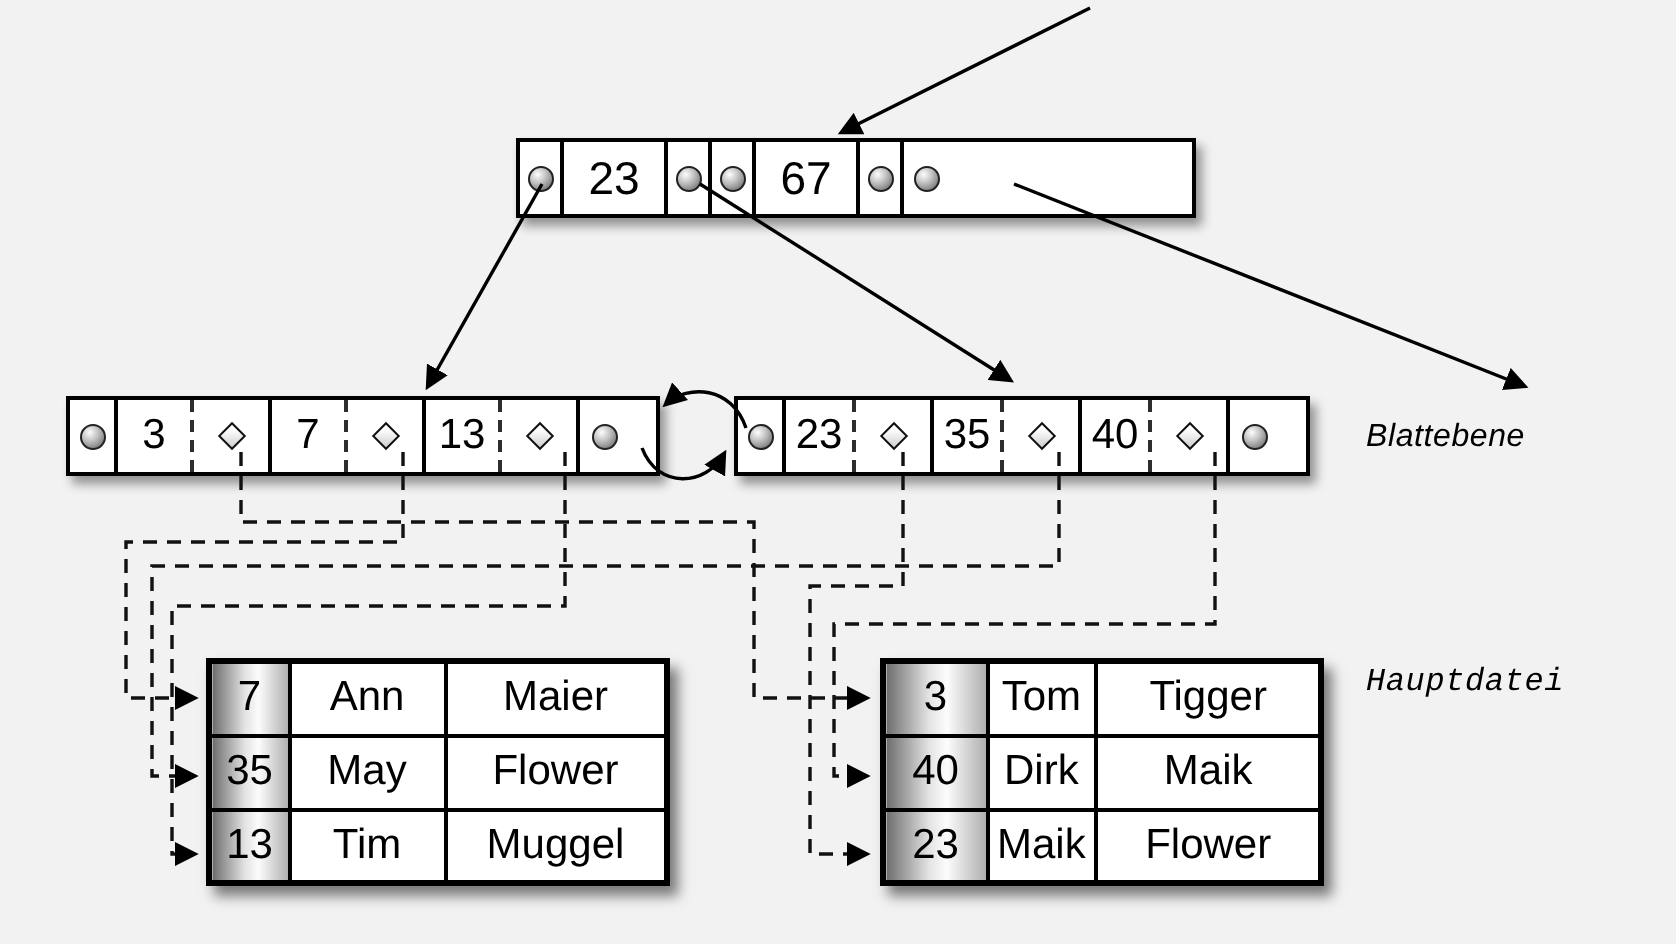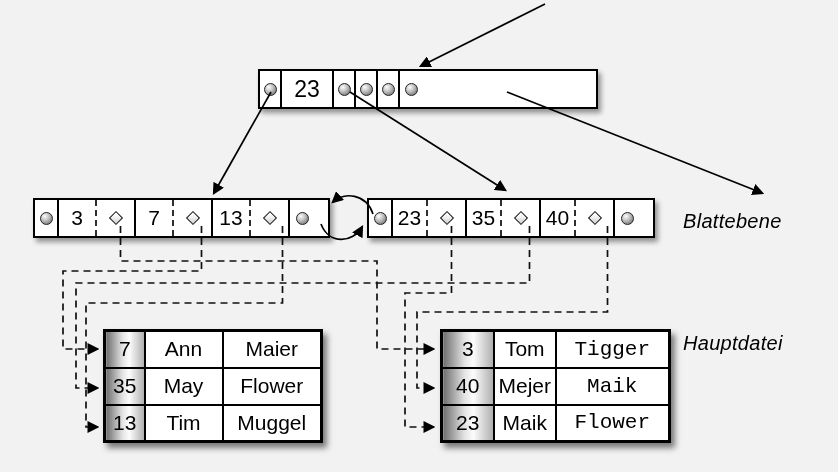--- a/index.html
+++ b/index.html
@@ -59,51 +59,54 @@
     text-align:center;
     vertical-align:middle;
     font-size:21px;
     font-weight:500;
     height:37px;
     padding:0 4px;
   }
   .kcol { background:linear-gradient(90deg, #6f6f6f, #e3e3e3 42%, #fcfcfc 60%, #adadad); }
   .table-left  { left:103px; top:329px; }
   .table-right { left:440px; top:329px; }
-  .table-left  .kcol { width:40px; }  .table-left  .ncol { width:78px;border-radius:13px; } .table-left  .scol { width:99px; }
-  .table-right .kcol { width:52px; }  .table-right .ncol { width:44px; } .table-right .scol { width:113px;font-family:Liberation Mono, monospace; }
+  .table-left  .kcol { width:40px; }  .table-left  .ncol { width:78px;border-radius:13px; } .table-left  .scol { width:111px; }
+  .table-right .kcol { width:52px; }  .table-right .ncol { width:44px; } .table-right .scol { width:113px; }
   
   .side-label {
     position:absolute;
-    font-size:20px;
+    font-size:16px;
     font-style:italic;
     font-weight:500;
     letter-spacing:.3px;
     white-space:nowrap;
   }
   #label-blattebene { left:683px; top:210px; }
-  #label-hauptdatei { left:683px; top:332px; }
+  #label-hauptdatei { left:683px; top:332px;font-family:Liberation Mono, monospace; }
   
   svg.overlay { position:absolute; left:0; top:0; pointer-events:none; }
 </style>
 </head>
 <body>
 
 <div class="node root">
   <div class="cell ptr sep">
       <span class="circle"></span>
     </div>
   <div class="cell key sep">
       <span>23</span>
     </div>
   <div class="cell ptr sep">
       <span class="circle"></span>
     </div>
   <div class="cell ptr sep">
       <span class="circle"></span>
+    </div>
+  <div class="cell key sep">
+      <span>67</span>
     </div>
   <div class="cell ptr sep">
       <span class="circle"></span>
     </div>
   <div class="cell ptr">
       <span class="circle"></span>
     </div>
 </div>
 
 <div class="node leaf leaf-left">
@@ -185,21 +188,21 @@
 
 <table class="dtable table-right">
   <tbody>
       <tr>
     <td class="kcol">3</td>
     <td class="ncol">Tom</td>
     <td class="scol">Tigger</td>
   </tr>
   <tr>
     <td class="kcol">40</td>
-    <td class="ncol">Mejer</td>
+    <td class="ncol">Dirk</td>
     <td class="scol">Maik</td>
   </tr>
   <tr>
     <td class="kcol">23</td>
     <td class="ncol">Maik</td>
     <td class="scol">Flower</td>
   </tr>
 </tbody>
   </table>
 

